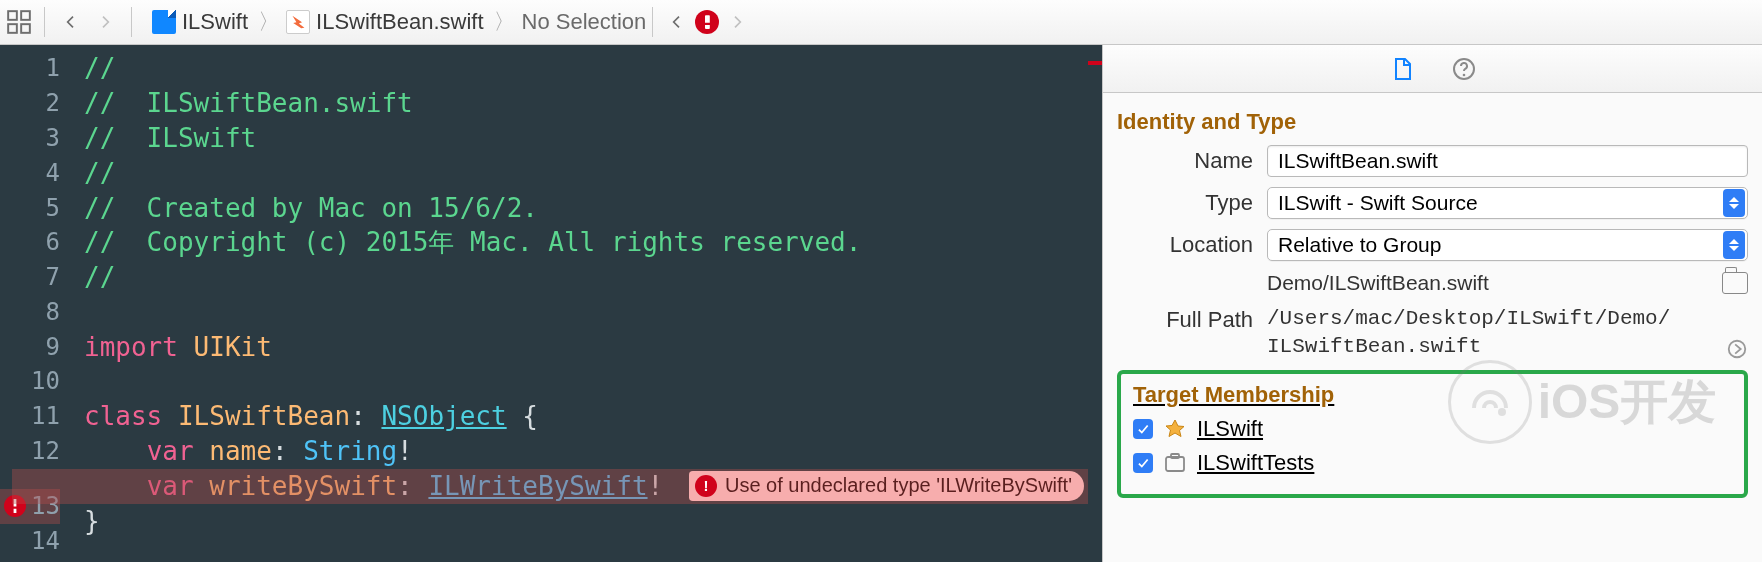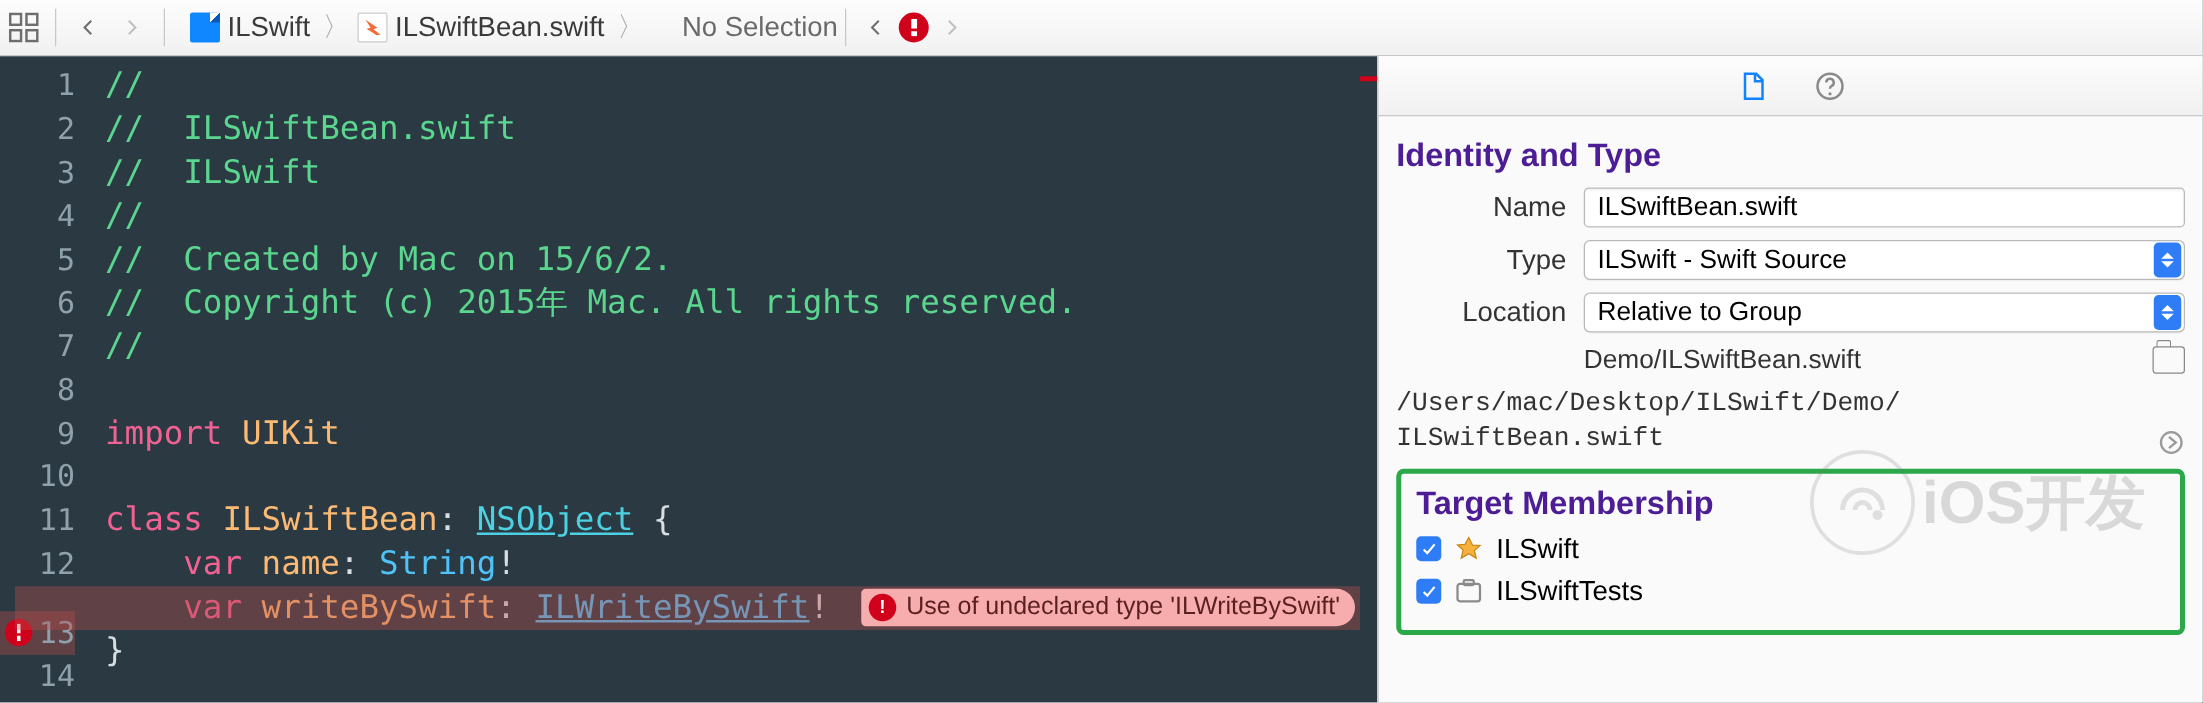--- a/index.html
+++ b/index.html
@@ -17,21 +17,21 @@
   .nav-arrow.disabled svg { stroke:#c0c0c0; }
 
   .breadcrumb { display:flex; align-items:center; gap:6px; margin-left:8px; flex:1 1 auto; }
   .crumb { display:flex; align-items:center; gap:6px; font-size:22px; color:#3a3a3a; cursor:pointer; }
   .crumb .sep { color:#aaaaaa; margin-left:4px; font-size:22px; }
   .crumb .fileicon { width:24px; height:24px; display:flex; align-items:center; justify-content:center; }
   .crumb .fileicon.blue { background:#1087ff; border-radius:2px; position:relative; }
   .crumb .fileicon.blue::after { content:""; position:absolute; top:0; right:0; width:8px; height:8px; background:linear-gradient(135deg,#fff 50%, #0a5bb8 50%); }
   .crumb .fileicon.swift { background:#fff; border:1px solid #ccc; border-radius:2px; position:relative; }
   .crumb .fileicon.swift::after { content:""; position:absolute; inset:3px; background:#f36c3d; clip-path: polygon(15% 10%, 75% 50%, 55% 58%, 90% 85%, 70% 88%, 20% 55%, 40% 50%); }
-  .crumb.noselect { color:#6a6a6a;margin-left:24px; }
+  .crumb.noselect { color:#6a6a6a; }
 
   .tb-right { display:flex; align-items:center; gap:4px; padding-right:4px; }
   .err-badge { width:24px; height:24px; border-radius:50%; background:#d0021b; display:flex; align-items:center; justify-content:center; }
   .err-badge::after { content:""; width:5px; height:14px; background:#fff; clip-path: polygon(0 0,100% 0,100% 55%,0 55%,0 70%,100% 70%,100% 100%,0 100%); border-radius:1px; }
 
   
   .main { flex:1 1 auto; display:flex; min-height:0; }
 
   
   .editor-wrap { display:flex; width:1102px; position:relative; }
@@ -58,41 +58,41 @@
 
   .red-dash { width:22px; height:4px; background:#d0021b; position:absolute; }
 
   
   .inspector { flex:1; background:#fafafa; border-left:1px solid #c6c6c6; display:flex; flex-direction:column; min-width:0; }
   .insp-tabs { height:48px; border-bottom:1px solid #c7c7c7; background:linear-gradient(#fdfdfd,#f1f1f1); display:flex; align-items:center; justify-content:center; gap:34px; }
   .insp-tab { width:28px; height:28px; display:flex; align-items:center; justify-content:center; cursor:pointer; }
   .insp-tab svg { width:24px; height:24px; }
 
   .insp-body { padding:10px 14px 4px 14px; overflow:hidden; }
-  .section-title { font-weight:700; font-size:26px; color:#4c1d95; margin:6px 0 10px 0; }
+  .section-title { font-weight:700; font-size:22px; color:#a16207; margin:6px 0 10px 0; }
 
   .form-row { display:flex; align-items:center; margin-bottom:10px; }
   .form-row.align-top { align-items:flex-start; }
   .form-label { width:150px; text-align:right; padding-right:14px; font-size:22px; color:#333; }
   .form-field { flex:1; display:flex; align-items:center; gap:8px; }
 
   .textinput { flex:1; height:32px; border:1px solid #b9b9b9; border-radius:4px; background:#fff; padding:0 10px; font-size:21px; box-shadow: inset 0 1px 2px rgba(0,0,0,.08); }
   .select { flex:1; height:32px; border:1px solid #b9b9b9; border-radius:5px; background:#fff; padding:0 10px; font-size:21px; display:flex; align-items:center; justify-content:space-between; position:relative; box-shadow: 0 1px 0 rgba(0,0,0,.04);}
   .select .arrows { width:22px; height:28px; border-radius:4px; background:#2f7df6; display:flex; flex-direction:column; align-items:center; justify-content:center; gap:2px; position:relative; right:-8px; }
   .select .arrows::before, .select .arrows::after { content:""; width:0; height:0; border-left:5px solid transparent; border-right:5px solid transparent; }
   .select .arrows::before { border-bottom:5px solid #fff; }
   .select .arrows::after  { border-top:5px solid #fff; }
 
   .path-text { font-size:21px; color:#333; }
   .folder-icon, .reveal-icon { width:26px; height:22px; border:1.5px solid #888; border-radius:3px; position:relative; }
   .folder-icon::before { content:""; position:absolute; top:-6px; left:2px; width:10px; height:5px; border:1.5px solid #888; border-bottom:none; border-radius:2px 2px 0 0; }
   .reveal-icon { border-radius:50%; width:22px; height:22px; border:none; }
   .reveal-icon svg { width:22px; height:22px; }
 
-  .targets-box { margin-top:6px; border:4px solid #2aa84a; border-radius:6px; padding:8px 12px 18px 12px; }
+  .targets-box { margin-top:6px; border:4px solid #2aa84a; border-radius:6px; padding:8px 12px 18px 12px;text-decoration:underline; }
   .target-item { display:flex; align-items:center; gap:10px; margin-top:8px; font-size:22px; }
   .chk { width:20px; height:20px; border-radius:4px; background:#2f7df6; display:flex; align-items:center; justify-content:center; }
   .chk svg { width:14px; height:14px; stroke:#fff; stroke-width:3; fill:none; }
   .appicon, .testicon { width:24px; height:24px; }
   .appicon svg, .testicon svg { width:24px; height:24px; }
 
   .watermark { position:absolute; right:0; bottom:100px; width:360px; height:120px; pointer-events:none; opacity:.20; font-size:48px; color:#555; display:flex; align-items:center; justify-content:center; gap:6px; font-weight:600; }
   .watermark .wm-circle { width:84px; height:84px; border:3px solid #777; border-radius:50%; display:flex; align-items:center; justify-content:center; }
   .watermark .wm-circle svg { width:48px; height:48px; }
 </style>
@@ -233,20 +233,21 @@
 
         <div class="form-row">
           <div class="form-label"></div>
           <div class="form-field">
             <span class="path-text" style="flex:1">Demo/ILSwiftBean.swift</span>
             <span class="folder-icon"></span>
           </div>
         </div>
 
         <div class="form-row align-top">
+          <div class="form-label" style="padding-top:2px">Full Path</div>
           <div class="form-field" style="align-items:flex-start;">
             <span class="path-text" id="fullpath" style="flex:1; line-height:1.3;font-family:Liberation Mono, monospace;">/<wbr>Users/<wbr>mac/<wbr>Desktop/<wbr>ILSwift/<wbr>Demo/<wbr>ILSwiftBean.swift</span>
             <span class="reveal-icon" style="align-self:flex-end;">
               <svg viewBox="0 0 24 24">
                   <circle cx="12" cy="12" r="9" fill="none" stroke="#9a9a9a" stroke-width="2"></circle>
                   <path d="M10 7l6 5-6 5" fill="none" stroke="#9a9a9a" stroke-width="2"></path>
                 </svg>
             </span>
           </div>
         </div>

